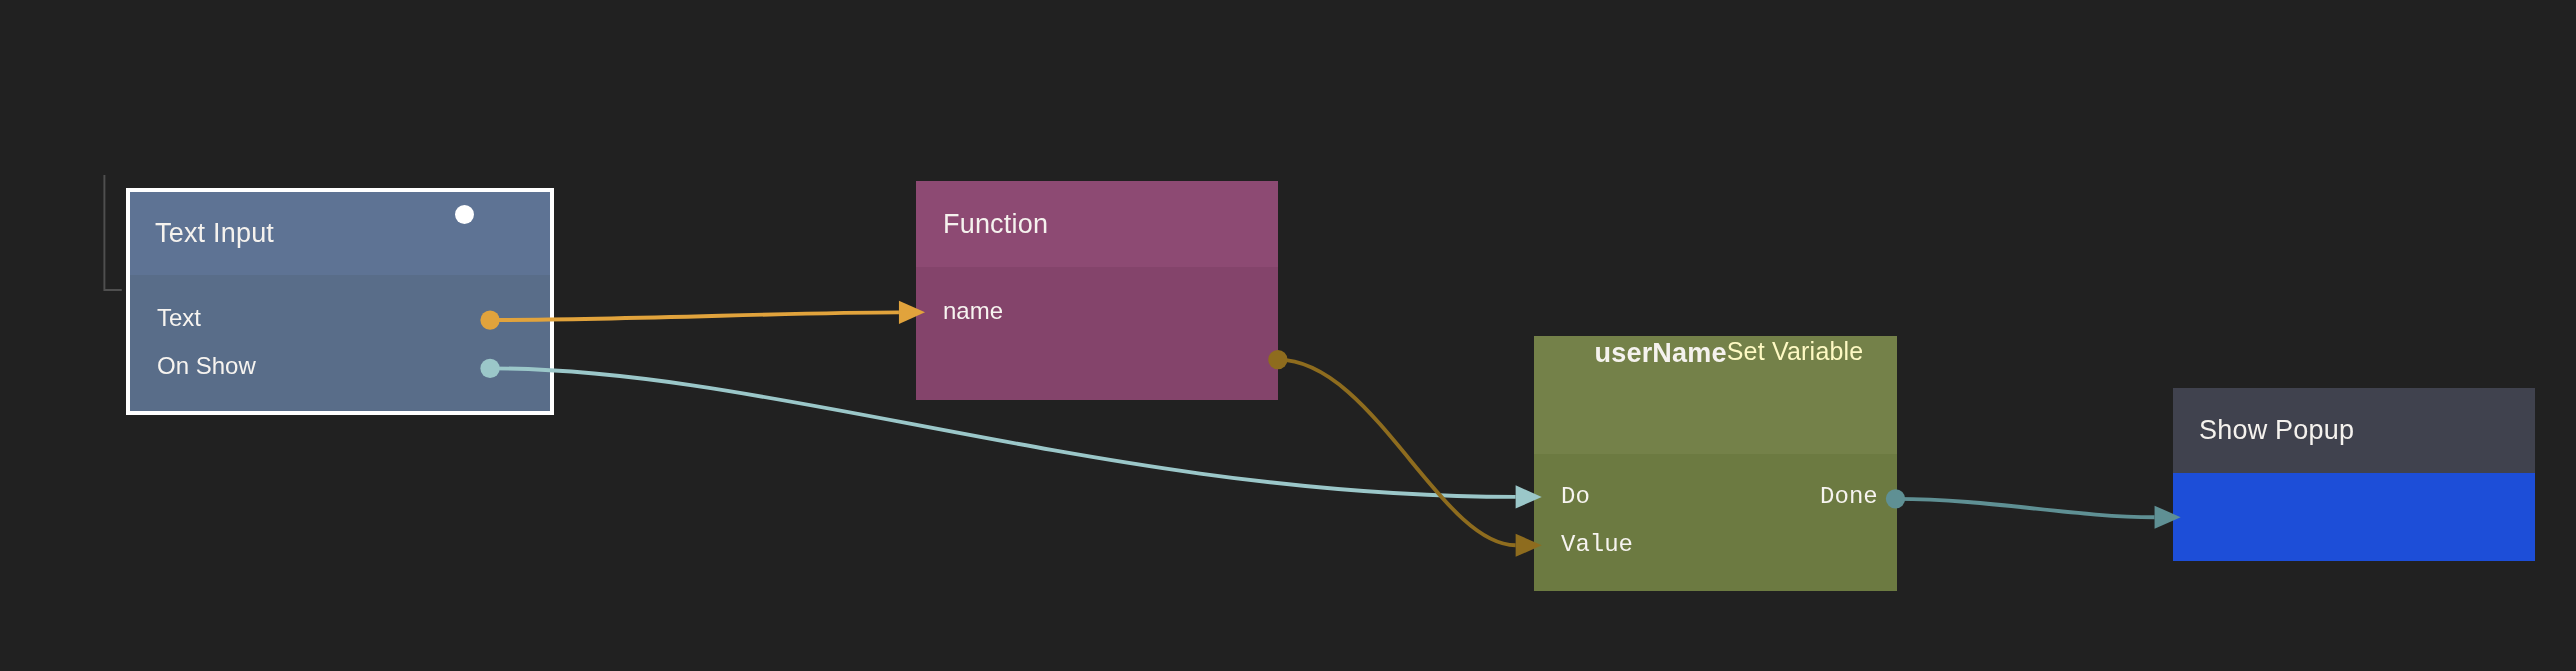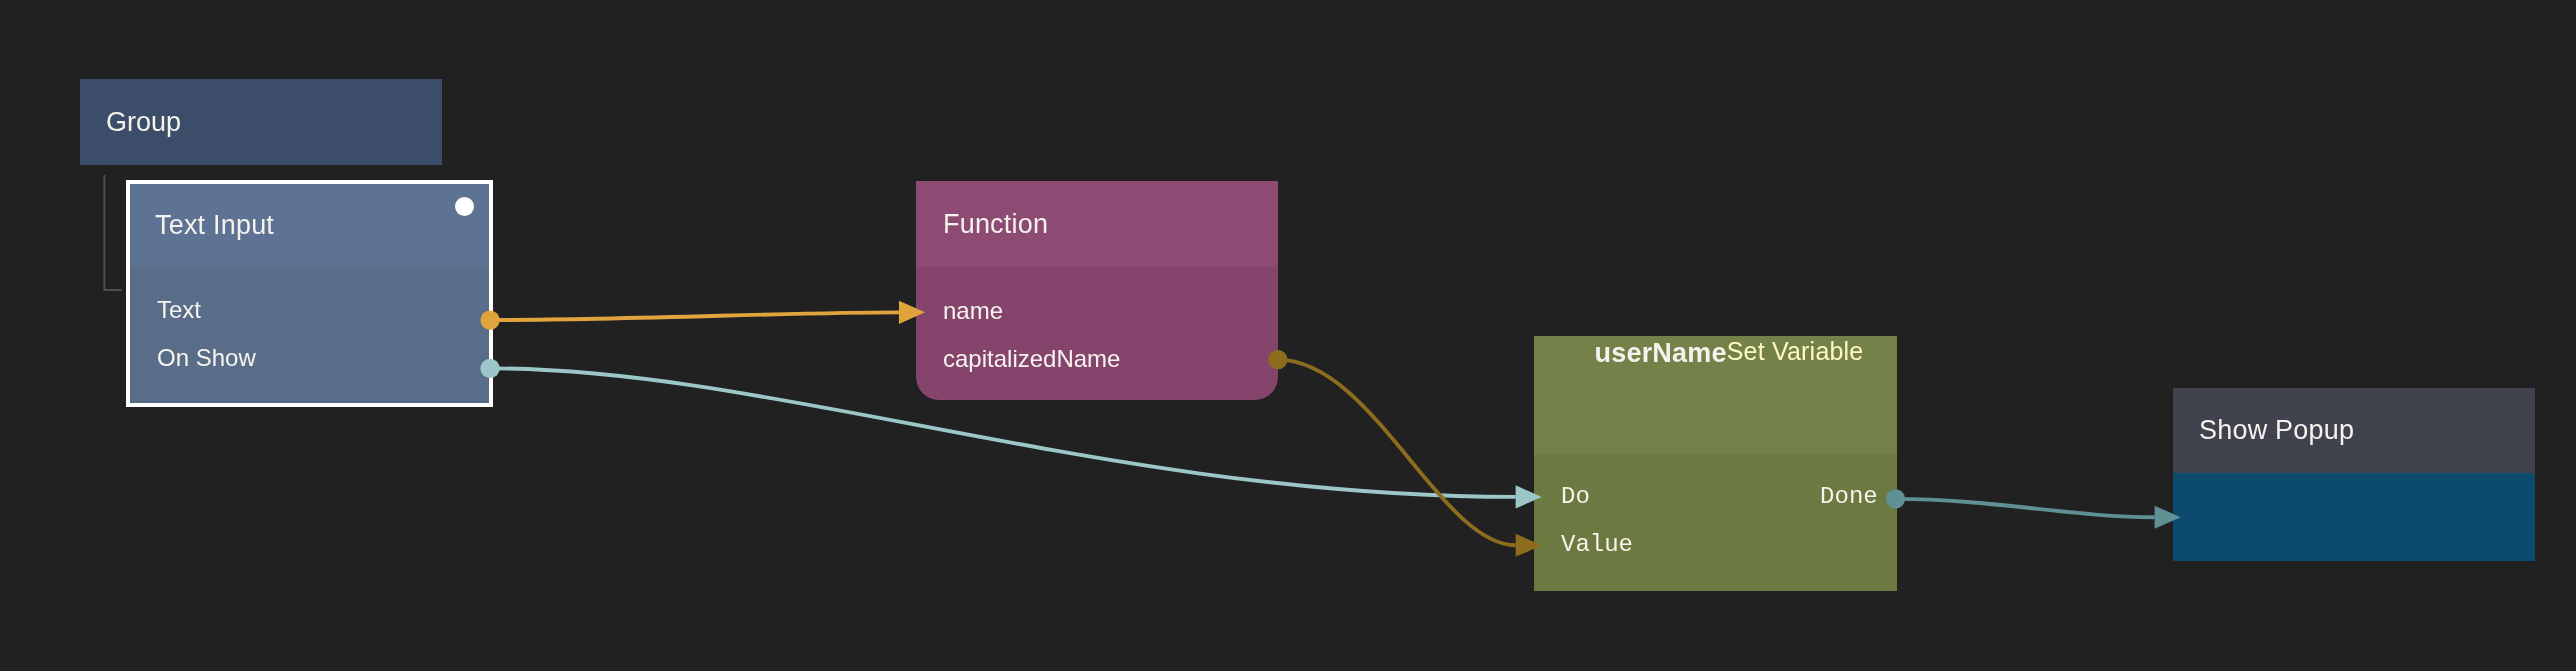--- a/index.html
+++ b/index.html
@@ -52,53 +52,50 @@
     white-space: nowrap;
   }
   .port-row.out { }
   .port-row.in-out { justify-content: space-between; }
 
   
   #node-group { left: 80px; top: 79px; width: 362px; height: 86px;
     display: flex; align-items: center; padding-left: 26px; font-size: 27px; }
 
   
-  #node-text-input { left: 126px; top: 180px; width: 367px; height: 227px;
+  #node-text-input { left: 126px; top: 188px; width: 428px; height: 227px;
     border: 4.8px solid #ffffff; }
   #node-text-input .node-header { height: 83px; padding-left: 25px; }
   #node-text-input .node-body { padding-top: 19.3px; }
   #selection-dot {
     position: absolute; left: 325px; top: 12.6px;
     width: 19.3px; height: 19.3px; border-radius: 50%;
     z-index: 3;
   }
 
   
-  #node-function { left: 916px; top: 181px; width: 362px; height: 219px; border-radius: 23px; }
+  #node-function { left: 916px; top: 181px; width: 362px; height: 219px; }
   #node-function .node-header { height: 86px; }
   #node-function .node-body { padding-top: 20px; }
 
   
   #node-set-variable { left: 1534px; top: 336px; width: 363px; height: 255px; }
   #node-set-variable .node-header { height: 118px; }
   #node-set-variable .node-body { padding-top: 18.4px; font-family: Liberation Mono, monospace; }
 
   
   #node-show-popup { left: 2173px; top: 388px; width: 362px; height: 173px; }
   #node-show-popup .node-header { height: 85px; padding-left: 26px; }
   #node-show-popup .node-body { padding-top: 20px; }
 </style>
 </head>
 <body>
 
 <div id="canvas">
 
-  <div class="node" id="node-group" style="background: rgb(60, 77, 105);">
-    <span class="node-title">Group</span>
-  </div>
 
   <div class="node" id="node-text-input" style="background: rgb(89, 109, 137);">
     <div class="node-header" style="background: rgb(94, 115, 148);">
       <span class="node-title">Text Input</span>
     </div>
     <div id="selection-dot" style="background: rgb(255, 255, 255);"></div>
     <div class="node-body">
       <div class="port-row out">
         <span>Text</span>
       </div>
@@ -109,43 +106,40 @@
   </div>
 
   <div class="node" id="node-function" style="background: rgb(132, 68, 107);">
     <div class="node-header" style="background: rgb(141, 74, 115);">
       <span class="node-title">Function</span>
     </div>
     <div class="node-body">
       <div class="port-row">
         <span>name</span>
       </div>
-      <div class="port-row out">
-        <span>capitalizedName</span>
-      </div>
     </div>
   </div>
 
   <div class="node" id="node-set-variable" style="background: rgb(108, 122, 65);">
     <div class="node-header two-line" style="background: rgb(116, 129, 73);">
       <span class="node-title">userName</span>
       <span class="node-subtitle" style="color: #fef9c3;">Set Variable</span>
     </div>
     <div class="node-body">
       <div class="port-row in-out">
         <span>Do</span>
         <span>Done</span>
       </div>
       <div class="port-row">
         <span>Value</span>
       </div>
     </div>
   </div>
 
-  <div class="node" id="node-show-popup" style="background: #0c4a6e;">
+  <div class="node" id="node-show-popup" style="background: #1d4ed8;">
     <div class="node-header" style="background: rgb(64, 66, 78);">
       <span class="node-title">Show Popup</span>
     </div>
   </div>
 
   <svg id="wire-layer" width="2576" height="672" viewBox="0 0 2665 695" xmlns="http://www.w3.org/2000/svg">
 
     <path d="M 108 181 L 108 300 L 126 300" fill="none" stroke-width="2" stroke="#4f4f4f"></path>
 
     <path d="M 507 331 C 650 331, 820 323, 930 323" fill="none" stroke-width="4" stroke="#e1a33c"></path>

